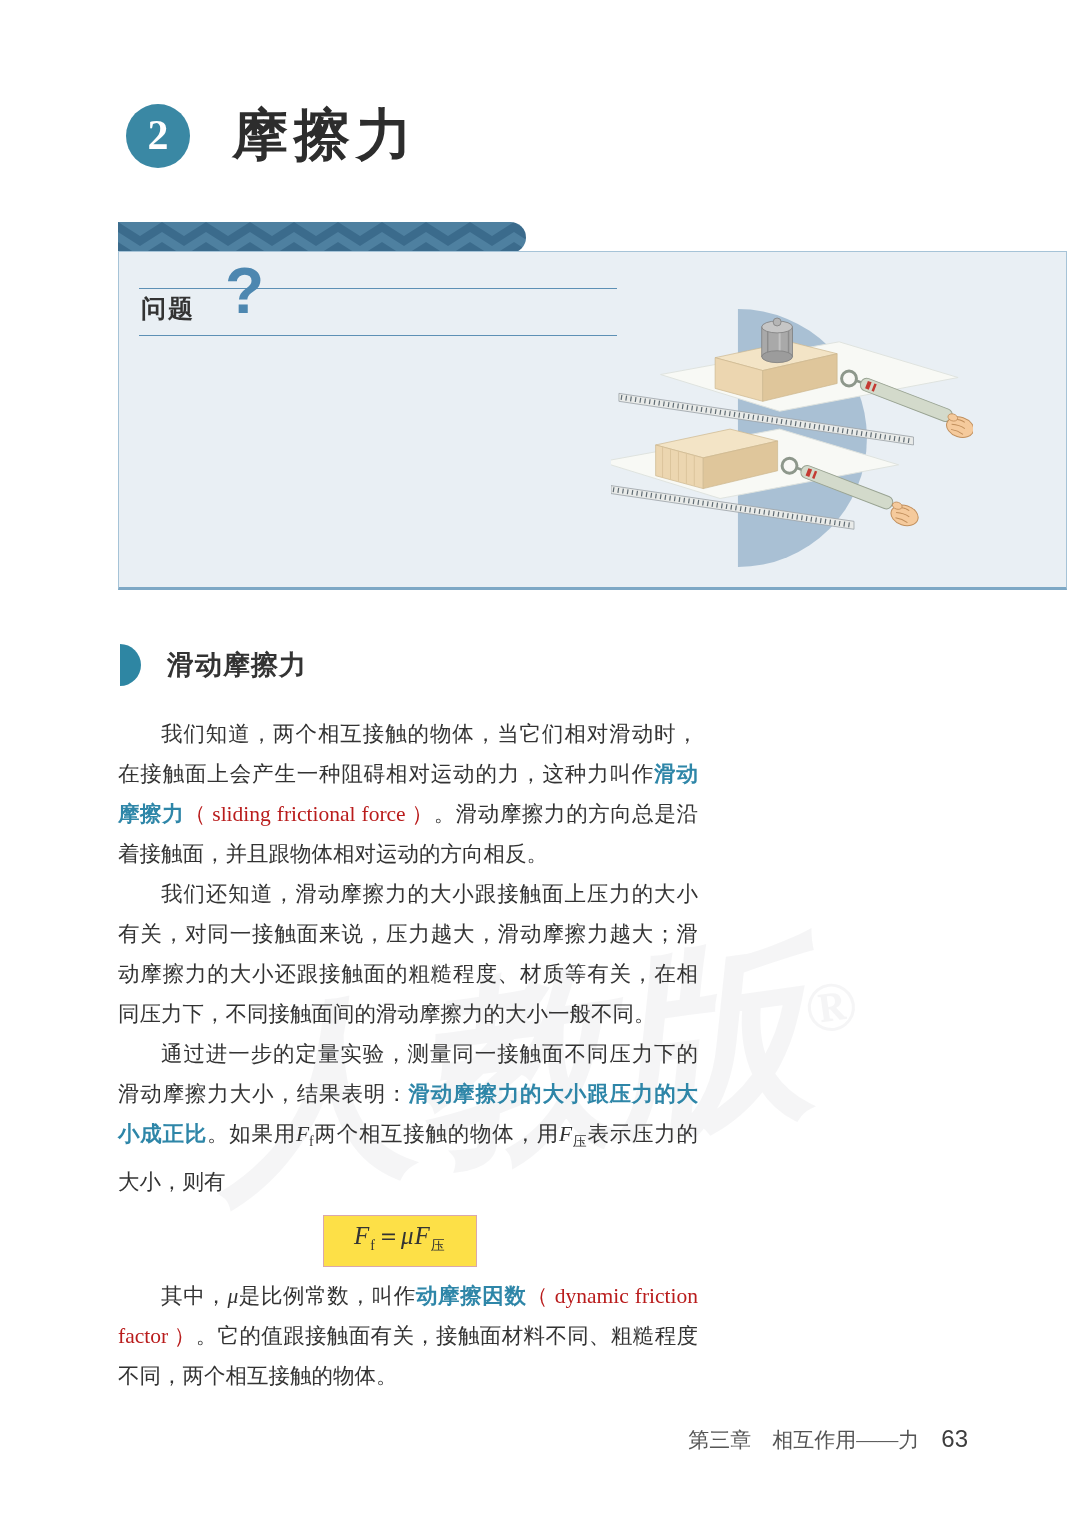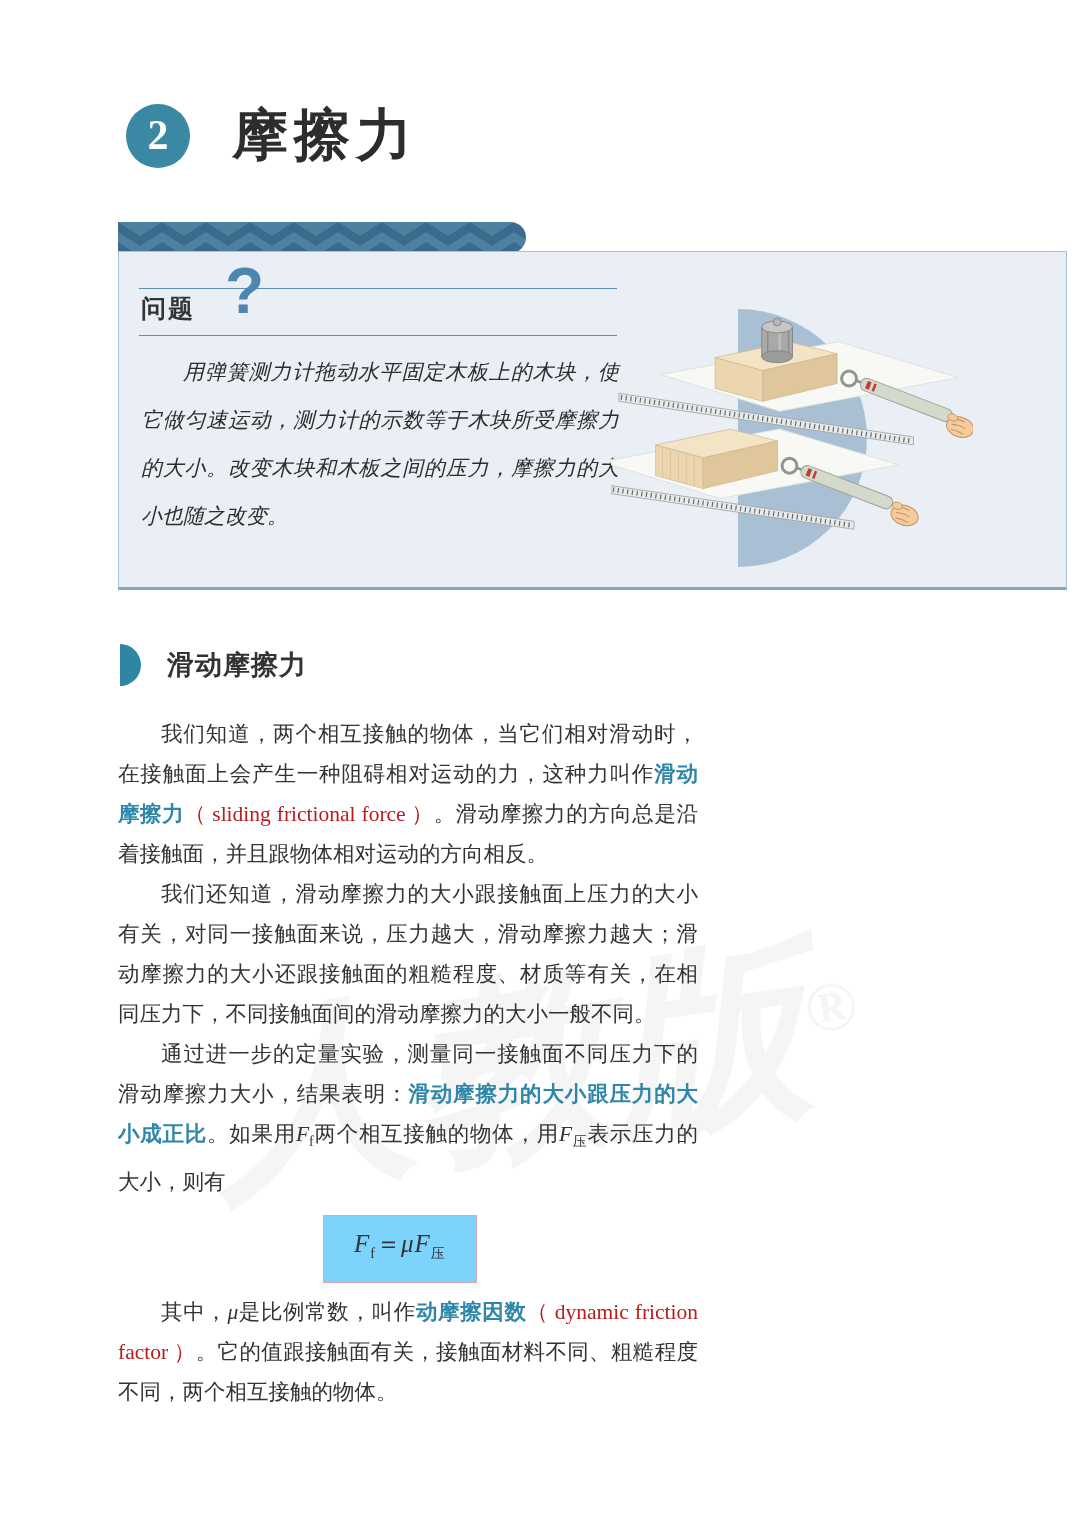--- a/index.html
+++ b/index.html
@@ -63,22 +63,22 @@
   }
   .term {
     color:#2e86a8; font-weight:bold;
     font-family:"Liberation Sans","DejaVu Sans",sans-serif;
   }
   .en-teal { color:#b91c1c; }
   .sym { font-style:italic; font-family:"Liberation Serif",serif; }
   .sym sub { font-style:normal; font-size:14px; }
   .formula-box-wrap { margin:13px 0 9px 0; text-indent:0 !important; }
   .formula-box {
-    display:inline-block; margin-left:205px; border:1.5px solid #d9a8ae; background:#7dd3fc;
-    padding:8px 30px; font-size:25px; color:#333; text-indent:0;
+    display:inline-block; margin-left:205px; border:1.5px solid #d9a8ae; background:#fde047;
+    padding:0 30px; font-size:25px; color:#333; text-indent:0;
   }
   .formula-box .sym { letter-spacing:1px; }
 
   
   .watermark {
     position:absolute; left:210px; top:930px; z-index:1; pointer-events:none;
     font-size:200px; color:rgba(110,120,130,0.07); font-style:italic; font-weight:bold;
     transform:rotate(-8deg); white-space:nowrap;
   }
   .watermark .wm-r { font-size:70px; vertical-align:60px; }
@@ -114,21 +114,20 @@
   </div>
 
   <div class="question-box">
     <div class="qbox-header">
       <div class="qbox-rule-top"></div>
       <div class="qbox-rule-bottom"></div>
       <span class="qbox-label">问题</span>
       <span class="qbox-qmark">?</span>
     </div>
     <div class="qbox-text">
-      <p>用弹簧测力计拖动水平固定木板上的木块，使它做匀速运动，测力计的示数等于木块所受摩擦力的大小。改变木块和木板之间的压力，摩擦力的大小也随之改变。</p>
     </div>
 
     <div class="illus">
       <svg viewBox="0 0 365 292" width="362" height="292">
 
         <path d="M128,14 A130,130 0 1 1 128,274 Z" fill="#a9c0d4"></path>
 
         <g>
 
           <polygon points="50,80 230,47 350,83 170,117" fill="#f8f9f5" stroke="#dfe3df" stroke-width="1"></polygon>
@@ -218,14 +217,18 @@
 
     <p><span>通过进一步的定量实验，测量同一接触面不同压力下的滑动摩擦力大小，结果表明：</span><span class="term">滑动摩擦力的大小跟压力的大小成正比</span><span>。如果用</span><span class="sym"><span>F</span><sub>f</sub></span><span>两个相互接触的物体，用</span><span class="sym"><span>F</span><sub>压</sub></span><span>表示压力的大小，则有</span></p>
 
     <p class="formula-box-wrap">
       <span class="formula-box"><span class="sym"><span>F</span><sub>f</sub></span><span>＝</span><span class="sym">μ</span><span class="sym"><span>F</span><sub>压</sub></span></span>
     </p>
 
     <p><span>其中，</span><span class="sym">μ</span><span>是比例常数，叫作</span><span class="term">动摩擦因数</span><span class="en-teal">（ dynamic friction factor ）</span><span>。它的值跟接触面有关，接触面材料不同、粗糙程度不同，两个相互接触的物体。</span></p>
   </div>
 
+  <div class="page-footer">
+    <span>第三章　相互作用——力</span>
+    <span class="page-number">63</span>
+  </div>
 
 </div>
 
 </body></html>

